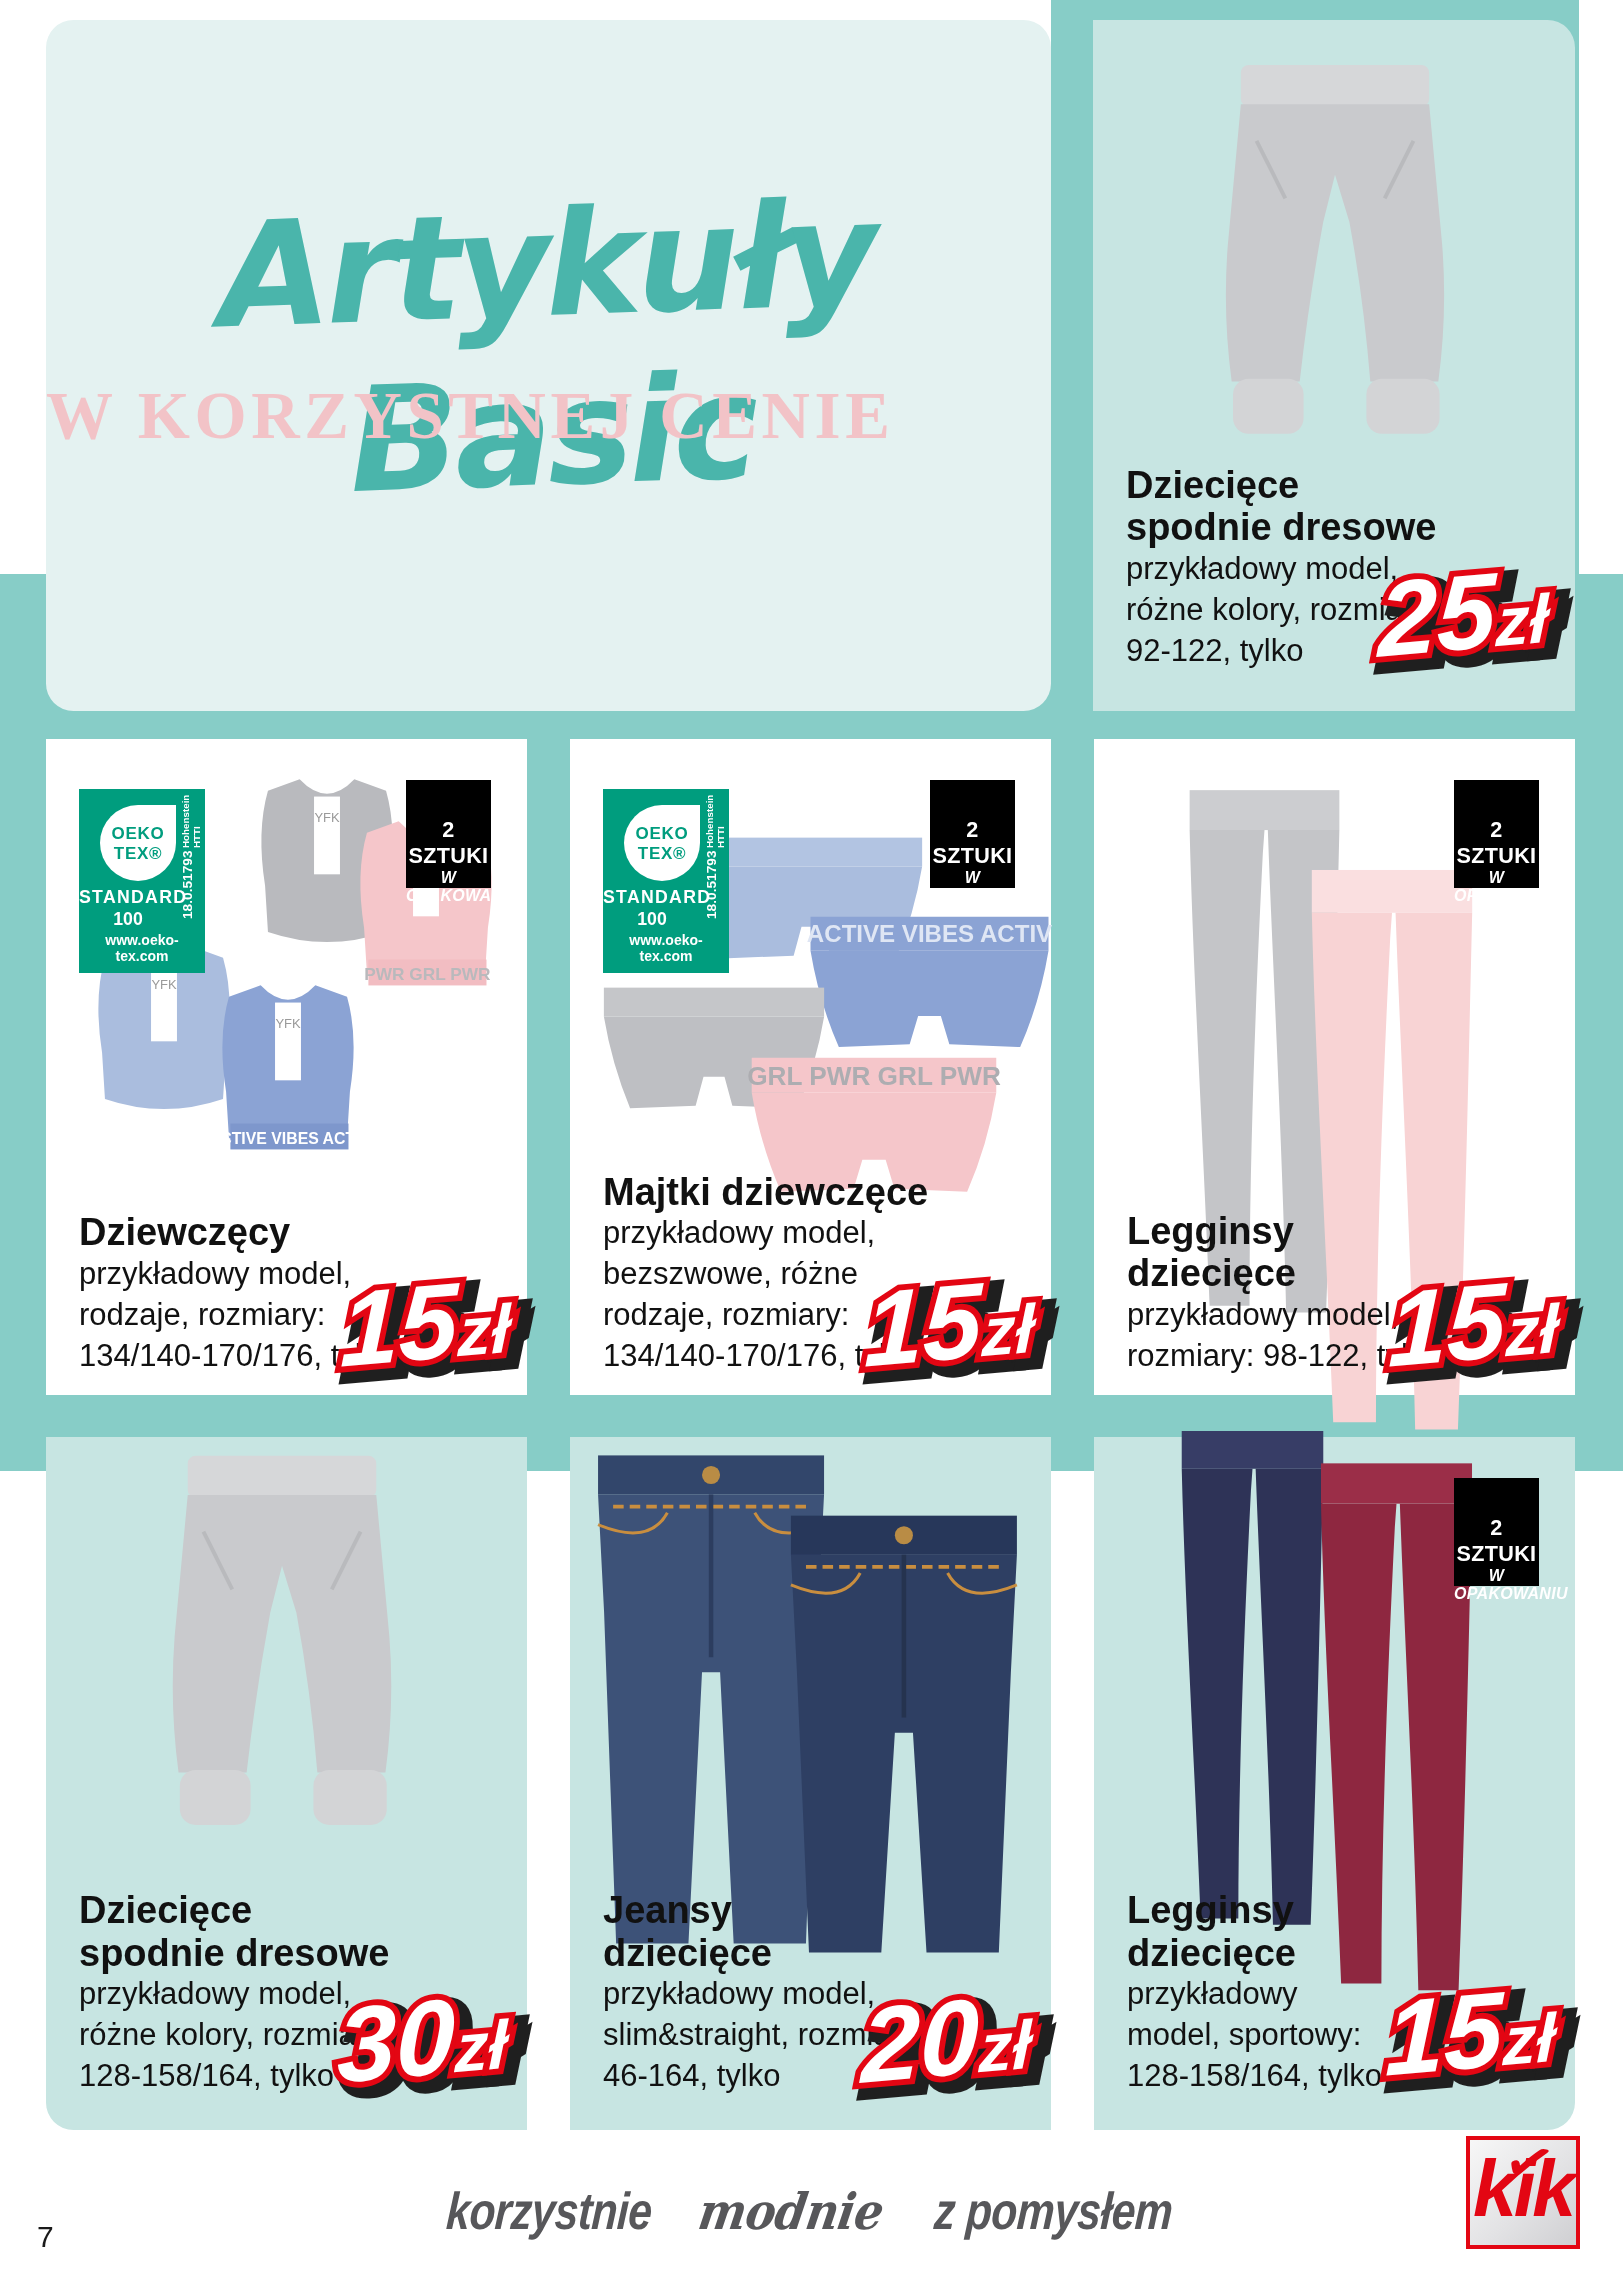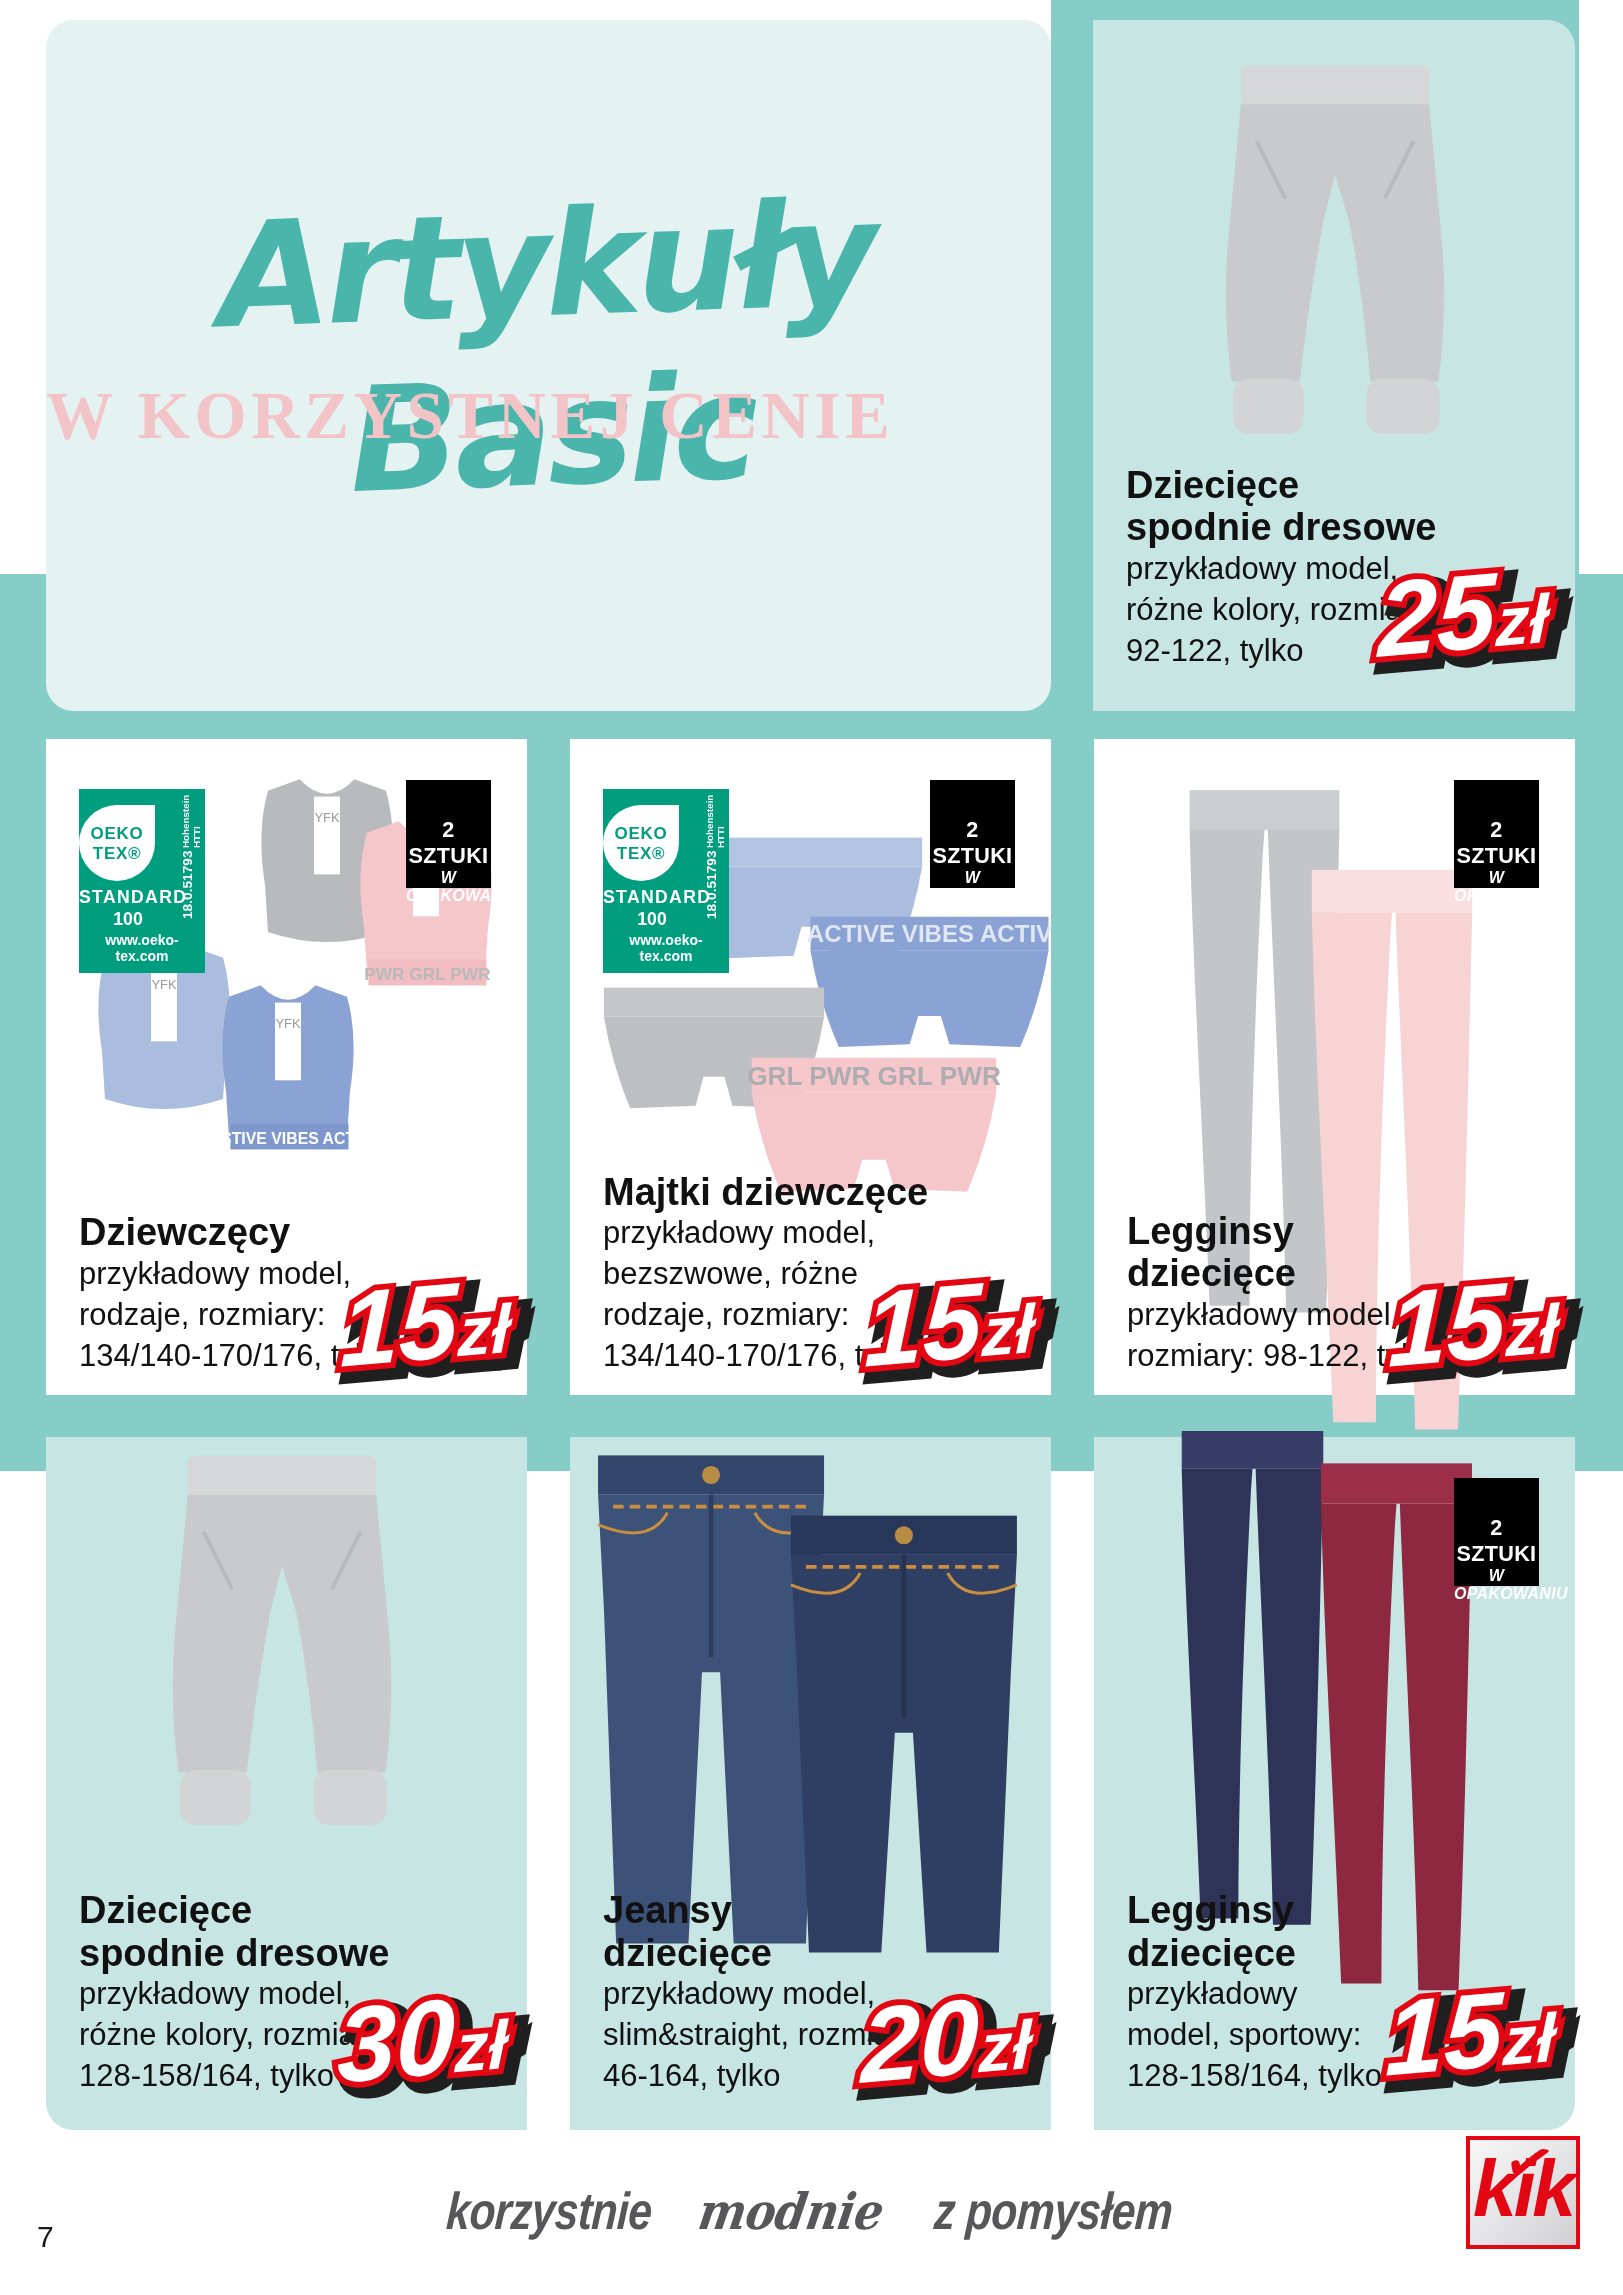--- a/index.html
+++ b/index.html
@@ -47,21 +47,21 @@
   .price .n{font-size:106px;} .price .z{font-size:68px;}
 
   
   .badge{position:absolute;right:36px;top:41px;width:85px;height:108px;background:#000000;
          z-index:2;color:#fff;text-align:center;}
   .badge .b1{margin-top:37px;font-size:21.6px;font-weight:bold;letter-spacing:0.3px;}
   .badge .b2{font-size:16px;font-weight:bold;letter-spacing:0.3px;font-style:italic;}
 
   
   .oeko{position:absolute;left:33px;top:50px;width:126px;height:184px;background:#009d7e;z-index:2;}
-  .oeko .drop{position:absolute;left:0;top:15.7px;width:76px;height:76px;background:#ffffff;
+  .oeko .drop{position:absolute;left:21px;top:15.7px;width:76px;height:76px;background:#ffffff;
               border-radius:50% 0 50% 50%;text-align:center;color:#009d7e;font-weight:bold;}
   .oeko .drop .dl1{margin-top:19.6px;font-size:17px;letter-spacing:0.7px;}
   .oeko .drop .dl2{font-size:17px;letter-spacing:0.7px;}
   .oeko .vert{position:absolute;right:2.6px;top:11.8px;height:118px;display:flex;gap:2px;
               writing-mode:vertical-rl;transform:rotate(180deg);color:#fff;font-weight:bold;}
   .oeko .vert .vnum{font-size:13.7px;} .oeko .vert .vinst{font-size:9.8px;}
   .oeko .std1{position:absolute;left:0;top:98px;width:98px;text-align:center;color:#fff;
               font-weight:bold;font-size:17.7px;letter-spacing:1.3px;}
   .oeko .std2{position:absolute;left:0;top:120px;width:98px;text-align:center;color:#fff;
               font-weight:bold;font-size:17.7px;}

